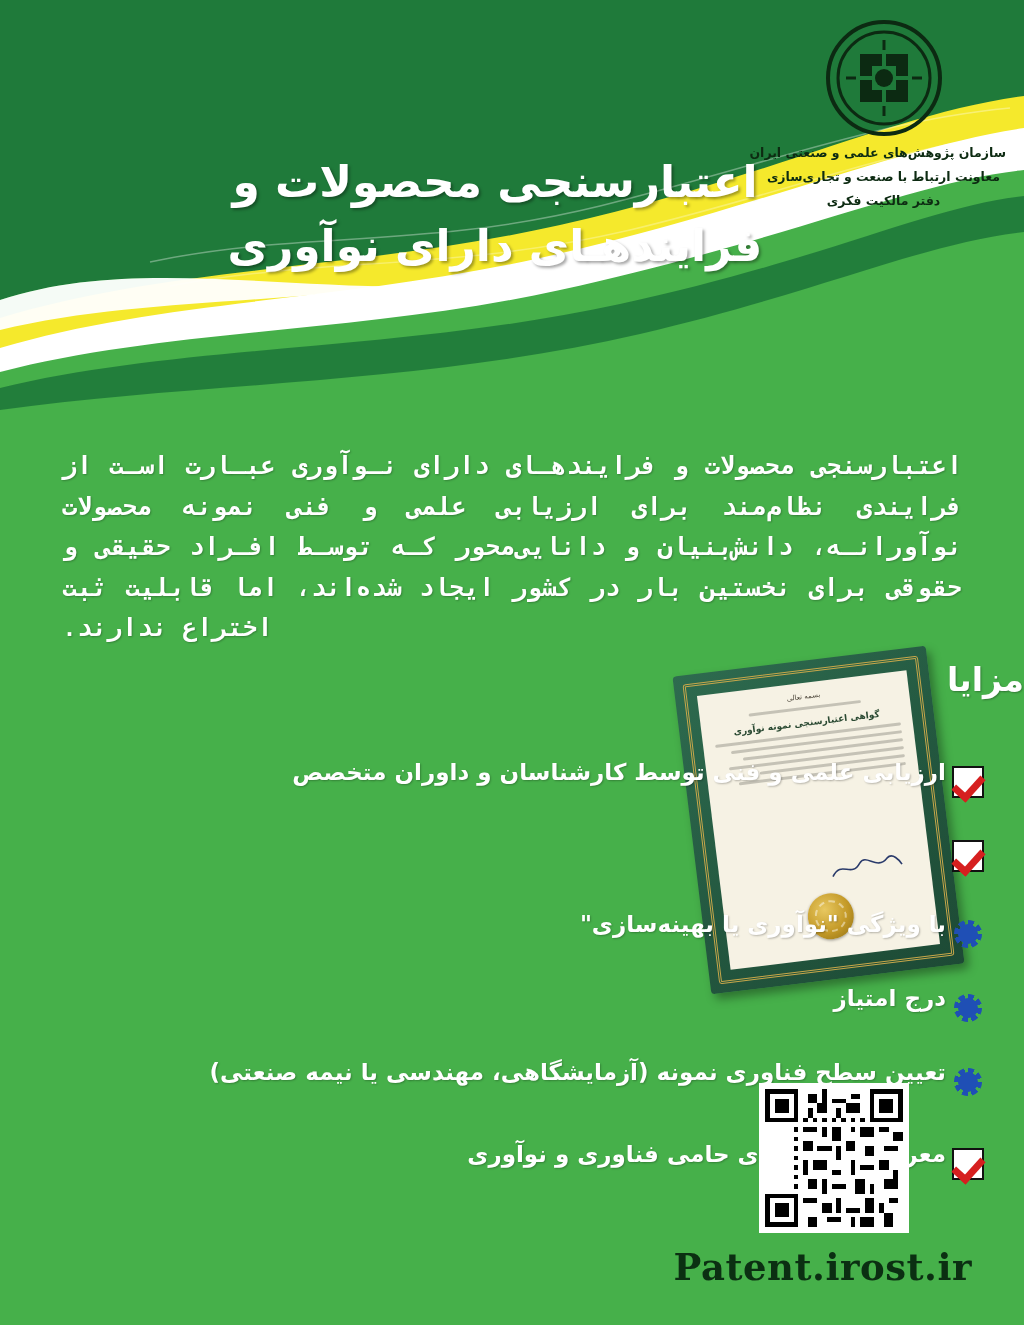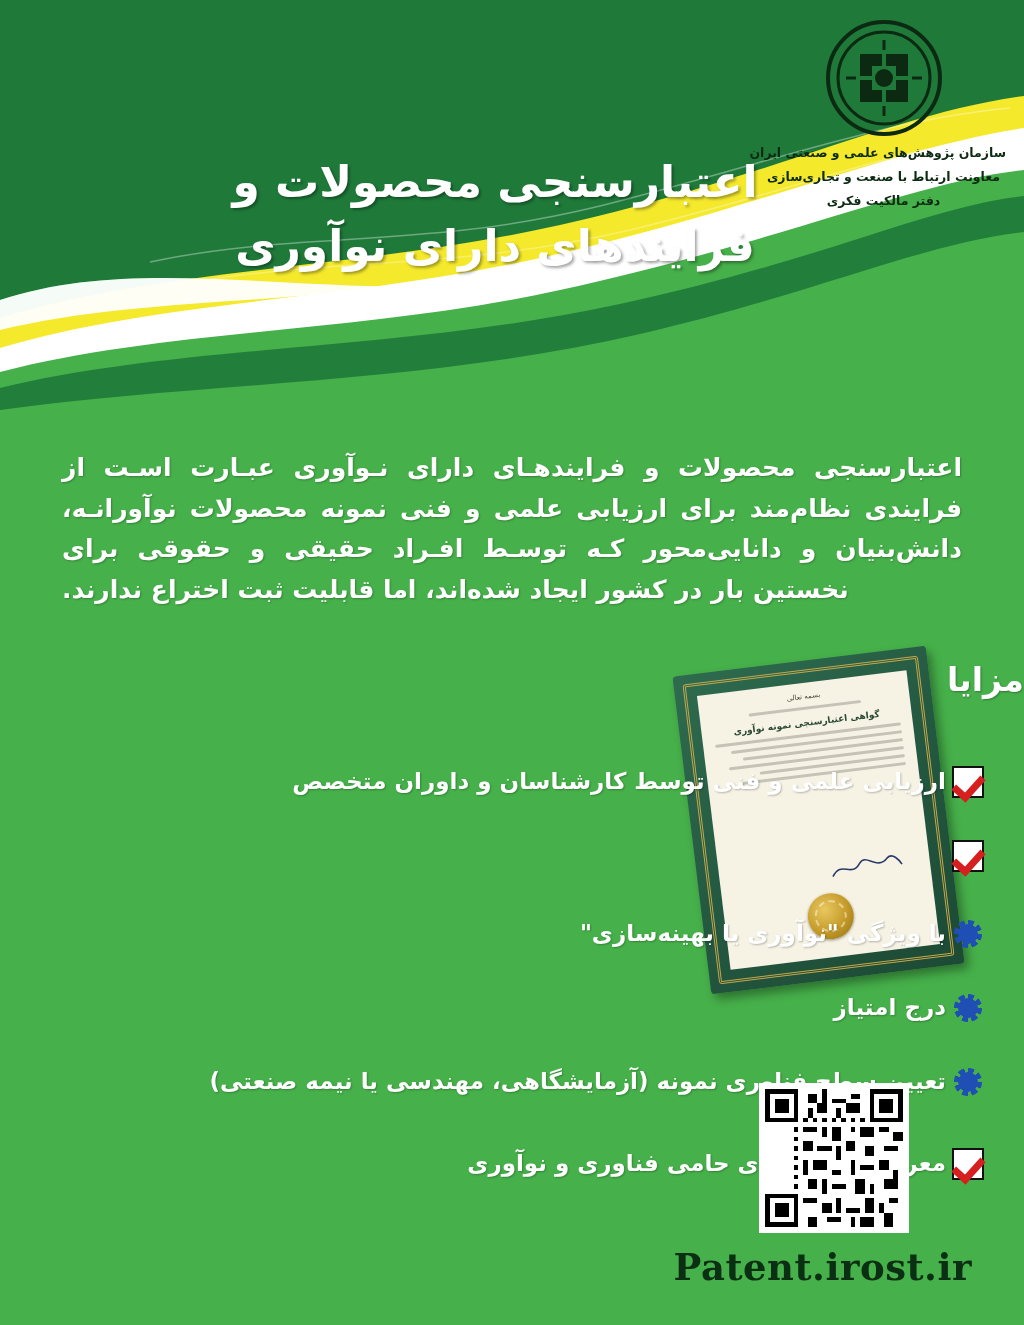--- a/index.html
+++ b/index.html
@@ -77,20 +77,21 @@
     right: 62px;
     width: 900px;
     color: #ffffff;
     font-size: 25px;
     font-weight: bold;
     line-height: 1.62;
     text-align: justify;
     text-align-last: left;
     direction: rtl;
     text-shadow: 1px 1px 2px rgba(0,0,0,0.25);
+    font-family: Liberation Mono, monospace;
   }
 
   
   .section-heading {
     position: absolute;
     top: 660px;
     right: 0;
     width: 962px;
     text-align: right;
     color: #ffffff;
@@ -185,21 +186,20 @@
   .benefits {
     position: absolute;
     top: 730px;
     right: 0;
     width: 1024px;
     z-index: 4;
   }
   .benefit-row {
     display: flex;
     flex-direction: row;
-    align-items: center;
     justify-content: flex-start;
     padding: 0 34px 0 0;
     min-height: 52px;
     box-sizing: border-box;
   }
   .benefit-row .marker {
     flex: 0 0 auto;
     width: 44px;
     display: flex;
     align-items: center;
@@ -330,21 +330,21 @@
   </div>
   <div class="logo-caption">
     <div>سازمان پژوهش‌های علمی و صنعتی ایران</div>
     <div>معاونت ارتباط با صنعت و تجاری‌سازی</div>
     <div>دفتر مالکیت فکری</div>
   </div>
 </div>
 
 <div class="poster-title">
   <span class="line1">اعتبارسنجی محصولات و</span>
-  <span class="line2">فرایندهای دارای نوآوری</span>
+  <span class="line2">فرایندهـای دارای نوآوری</span>
 </div>
 
 <div class="intro">اعتبارسنجی محصولات و فرایندهـای دارای نـوآوری عبـارت اسـت از فرایندی نظام‌مند برای ارزیابی علمی و فنی نمونه محصولات نوآورانـه، دانش‌بنیان و دانایی‌محور کـه توسـط افـراد حقیقی و حقوقی برای نخستین بار در کشور ایجاد شده‌اند، اما قابلیت ثبت اختراع ندارند.</div>
 
 <div class="section-heading">مزایا</div>
 
 <div class="certificate">
   <div class="cert-outer">
     <div class="cert-border"></div>
     <div class="cert-inner">

